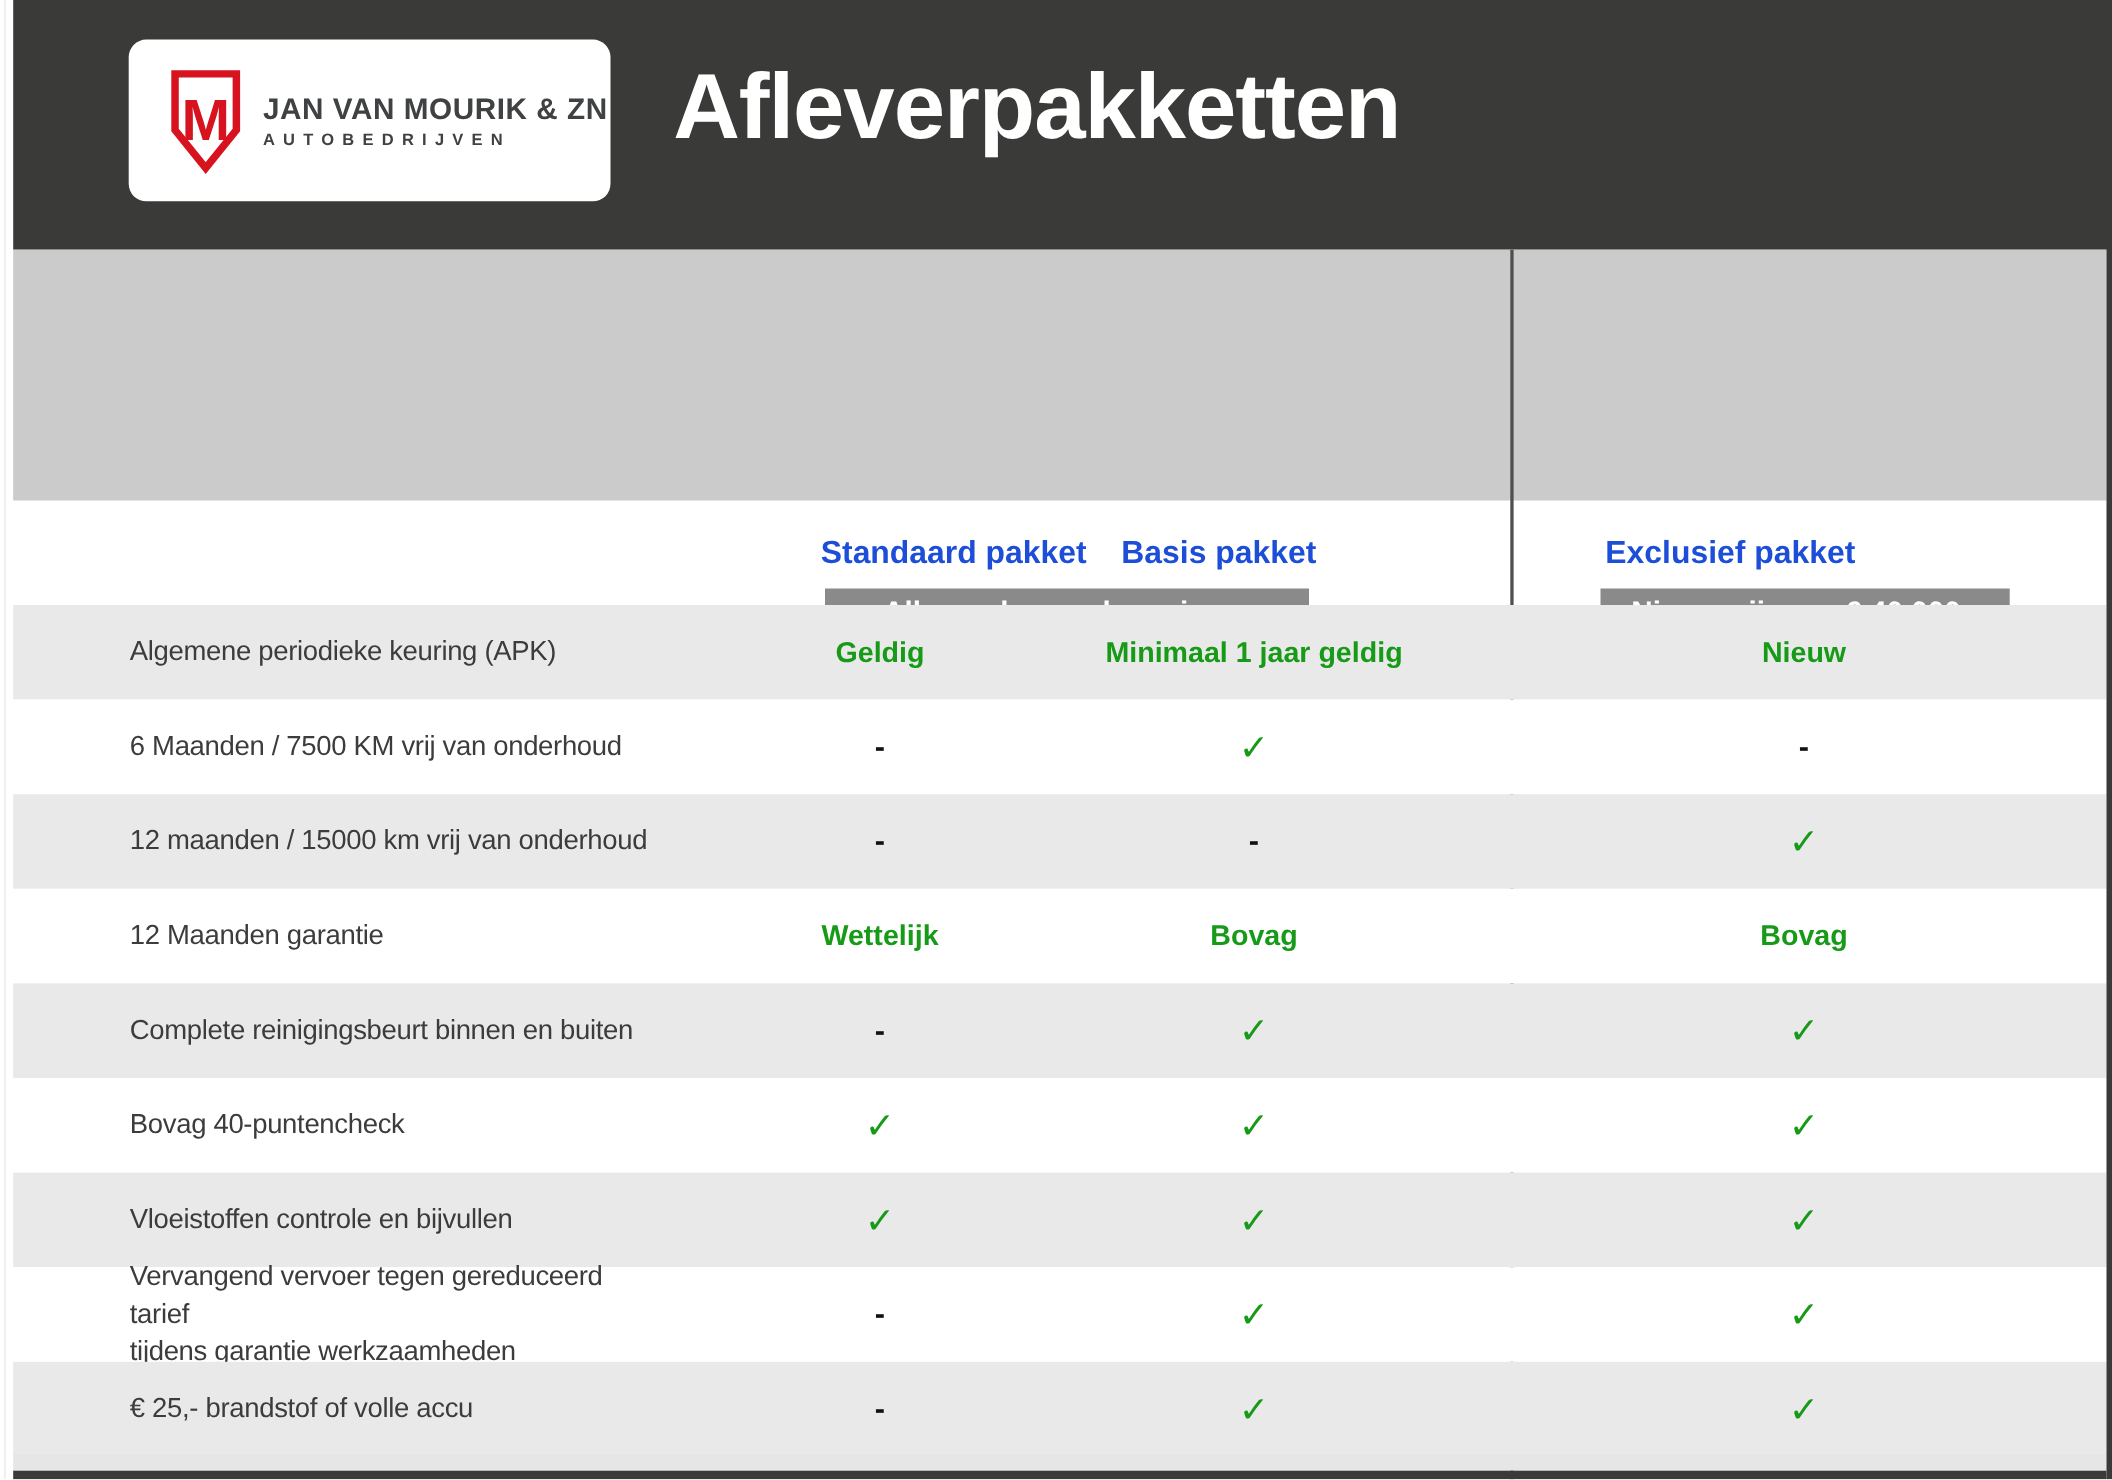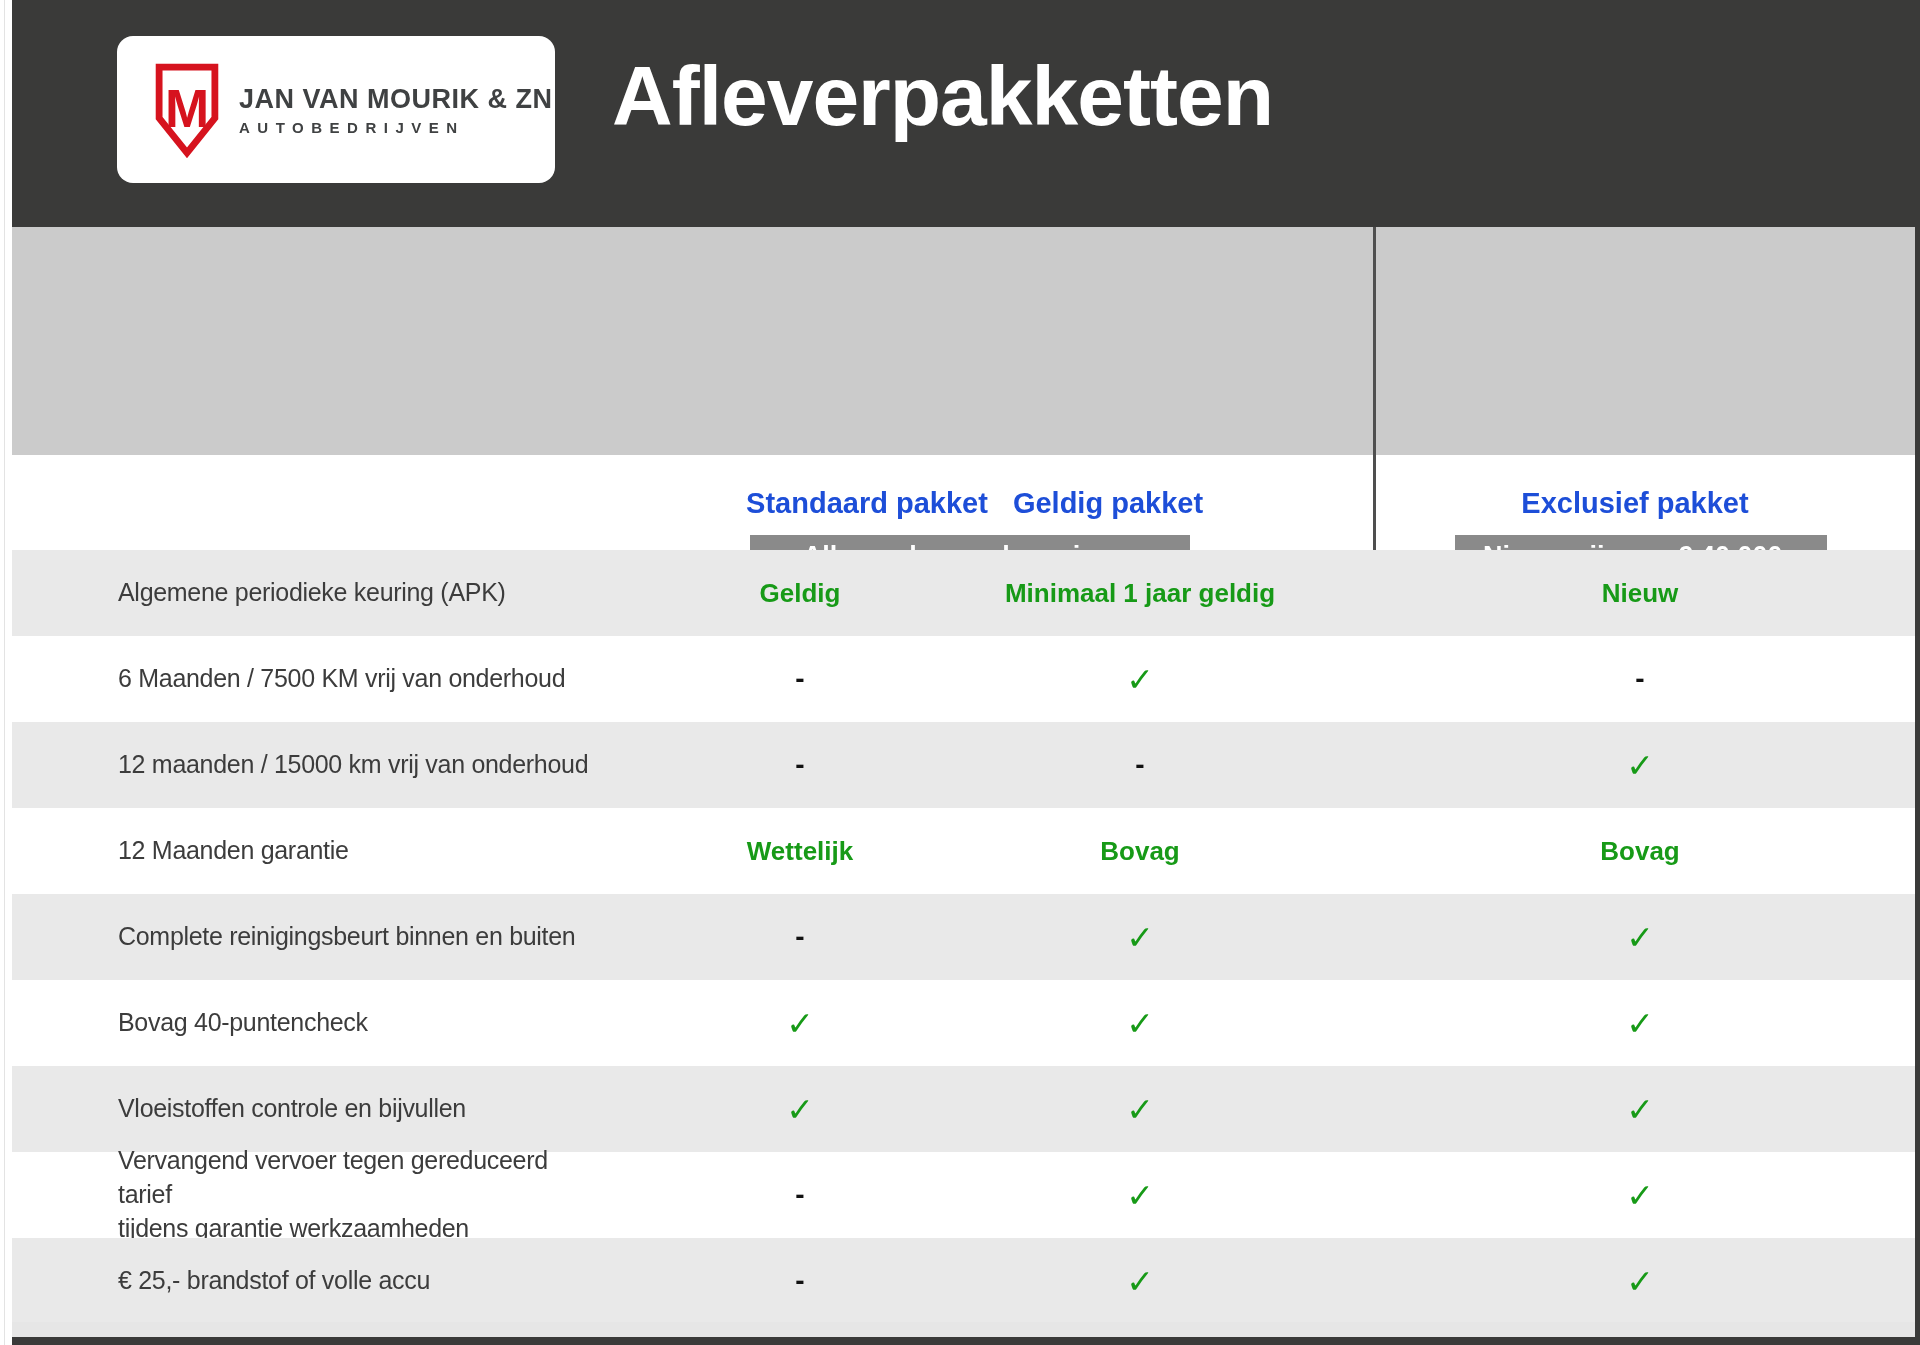--- a/index.html
+++ b/index.html
@@ -17,21 +17,21 @@
   .brandtext{margin-left:18px;}
   .brand1{font-size:27px;font-weight:800;color:#3f4142;letter-spacing:.5px;white-space:nowrap;}
   .brand2{font-size:15px;font-weight:600;color:#3f4142;letter-spacing:7.5px;margin-top:4px;white-space:nowrap;}
   .title{position:absolute;left:600px;top:48px;width:1300px;margin:0;text-align:left;
          font-size:84px;font-weight:800;letter-spacing:-1px;color:#ffffff;}
 
   
   .grayband{position:absolute;left:12px;top:227px;width:1903px;height:228px;background:#cbcbcb;}
   .pkg{position:absolute;top:260px;transform:translateX(-50%);font-size:29px;font-weight:700;
        color:#1d4ed8;white-space:nowrap;}
-  .p1{left:855px;} .p2{left:1096px;} .p3{left:1623px;text-align:right;}
+  .p1{left:855px;} .p2{left:1096px;} .p3{left:1561px;text-align:right;}
   .badge{position:absolute;top:308px;height:43px;line-height:43px;background:#8a8a8a;color:#ffffff;
          font-size:27px;font-weight:700;text-align:center;white-space:nowrap;}
   .b1{left:738px;width:440px;}
   .b2{left:1443px;width:372px;}
   .total-label{position:absolute;left:106px;top:415px;font-size:31px;font-weight:700;color:#141414;}
   .price{position:absolute;top:416px;transform:translateX(-50%);font-size:30px;font-weight:700;color:#141414;white-space:nowrap;}
   .price.c1{left:788px;} .price.c2{left:1128px;} .price.c3{left:1628px;}
 
   
   .divider{position:absolute;left:1373px;top:227px;width:3px;height:1118px;background:#4f4f4f;}
@@ -68,21 +68,21 @@
       <div class="brandtext">
         <div class="brand1">JAN VAN MOURIK &amp; ZN</div>
         <div class="brand2">AUTOBEDRIJVEN</div>
       </div>
     </div>
     <h1 class="title">Afleverpakketten</h1>
   </div>
 
   <div class="grayband">
     <div class="pkg p1">Standaard pakket</div>
-    <div class="pkg p2">Geldig pakket</div>
+    <div class="pkg p2">Basis pakket</div>
     <div class="pkg p3">Exclusief pakket</div>
     <div class="badge b1">Alle merken en bouwjaren</div>
     <div class="badge b2">Nieuwprijs v.a. € 40.000,-</div>
     <div class="total-label">Totaalprijs</div>
     <div class="price c1">€ 0</div>
     <div class="price c2">€ 795</div>
     <div class="price c3">€ 1.195</div>
   </div>
 
   <div class="divider"></div>

